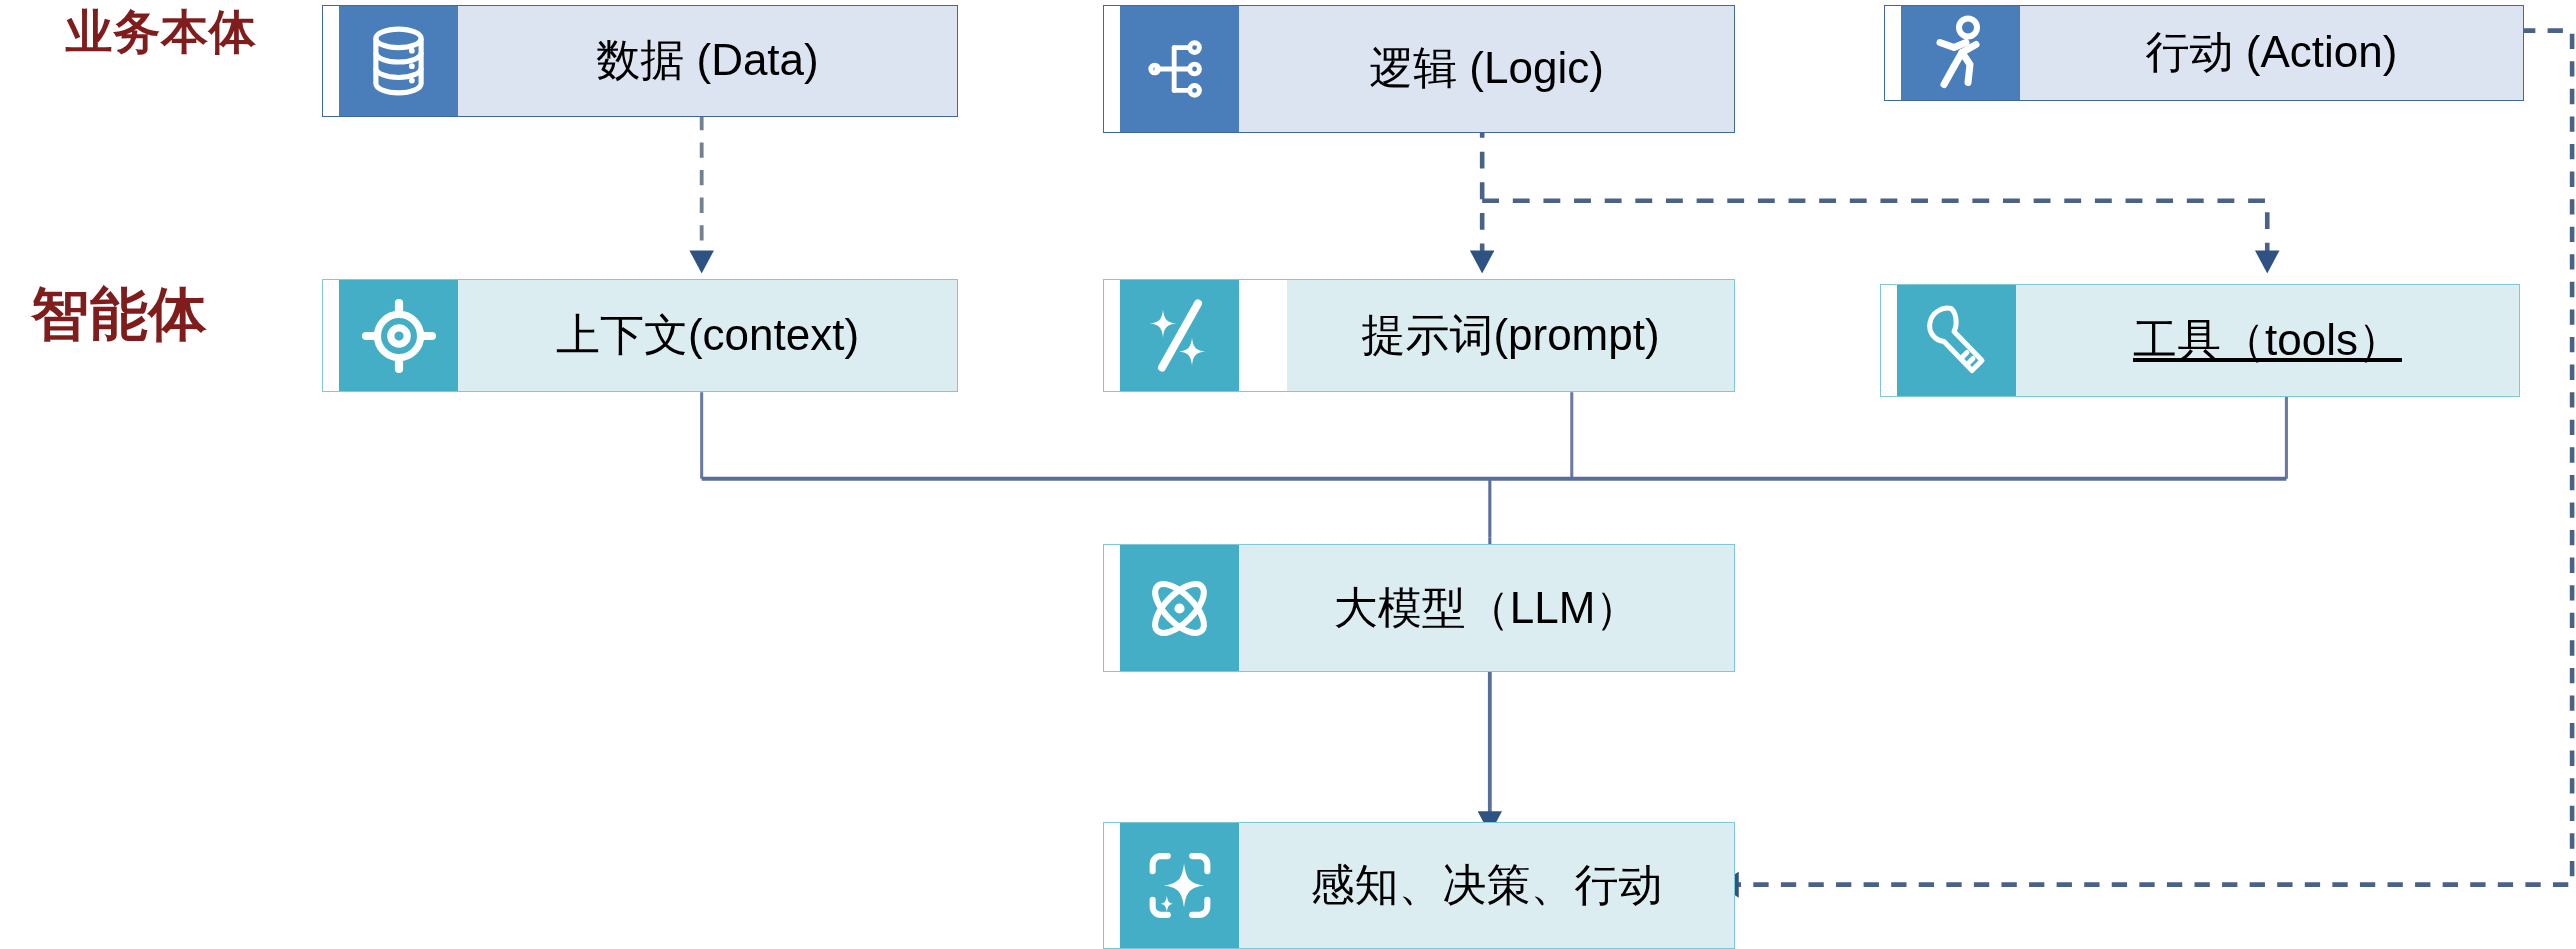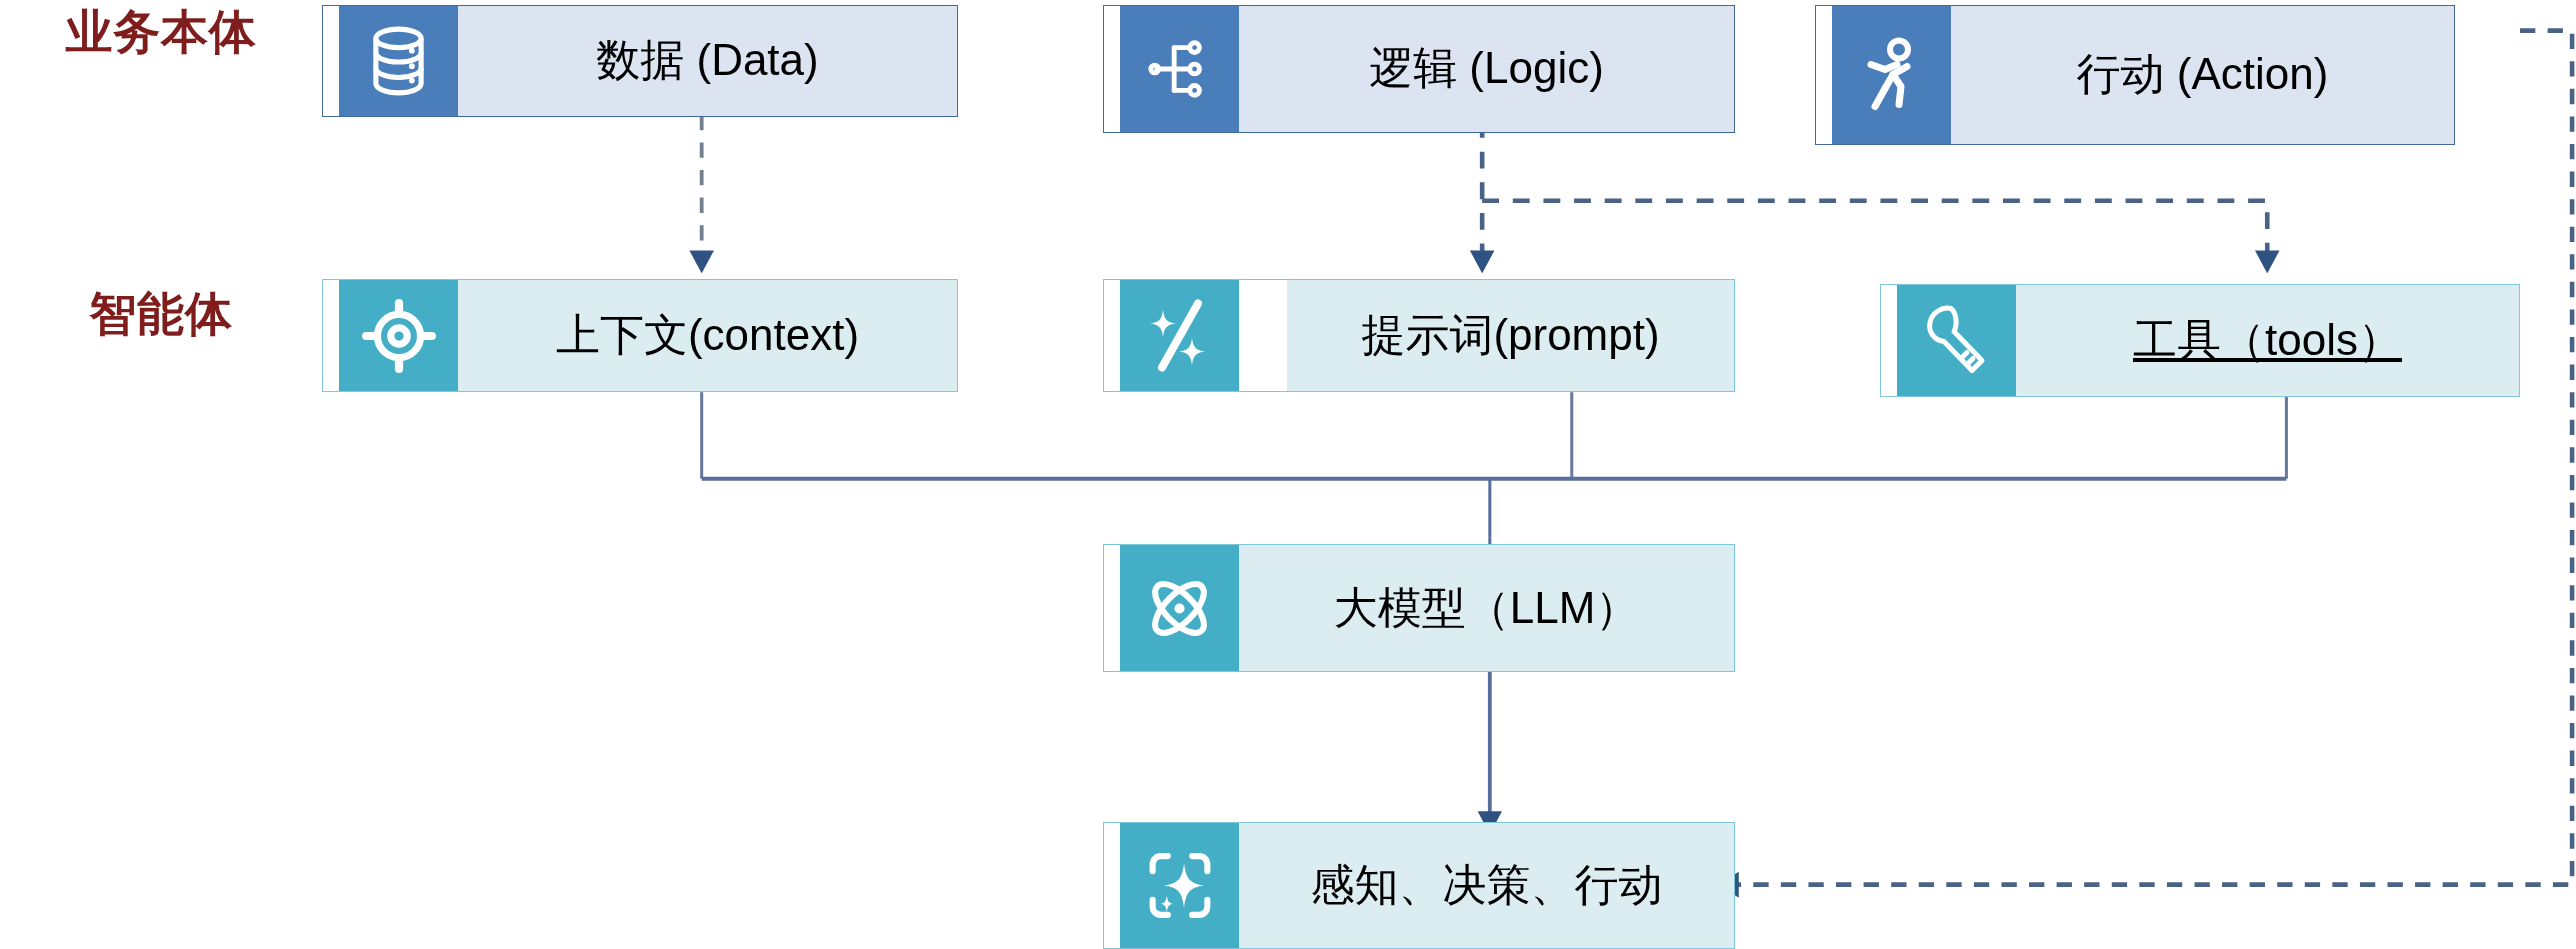--- a/index.html
+++ b/index.html
@@ -30,22 +30,21 @@
     top: 7.7px;
     width: 260px;
     text-align: center;
     font-size: 47px;
     line-height: 47px;
   }
   #label-agent {
     left: 31px;
     top: 290px;
     width: 260px;
-    text-align: center;
-    font-size: 47px;
+    font-size: 58px;
     line-height: 47px;
   }
   
   .node {
     position: absolute;
     display: flex;
     align-items: stretch;
     box-sizing: border-box;
     padding-left: 16px;
   }
@@ -189,21 +188,21 @@
           <circle cx="51" cy="36" r="5"></circle>
           <circle cx="51" cy="58" r="5"></circle>
         </g>
       </svg>
     </div>
     <div class="body">
       <span class="caption">逻辑 (Logic)</span>
     </div>
   </div>
 
-  <div class="node biz" style="left:1815px; top:4.6px; width:640px; height:140px;justify-content:space-between;">
+  <div class="node biz" style="left:1884px; top:4.6px; width:640px; height:96px;justify-content:space-between;">
     <div class="icon-pad">
       <svg width="70" height="77" viewBox="0 0 70 76" aria-hidden="true">
         <circle cx="42" cy="13" r="9" fill="none" stroke="#ffffff" stroke-width="6"></circle>
         <g fill="none" stroke="#ffffff" stroke-width="7" stroke-linecap="round" stroke-linejoin="round">
           <path d="M50,30 L36,38 L28,52"></path>
           <path d="M36,38 L44,50 L42,68"></path>
           <path d="M28,52 L18,70"></path>
           <path d="M14,28 L28,33 L40,28"></path>
         </g>
       </svg>

